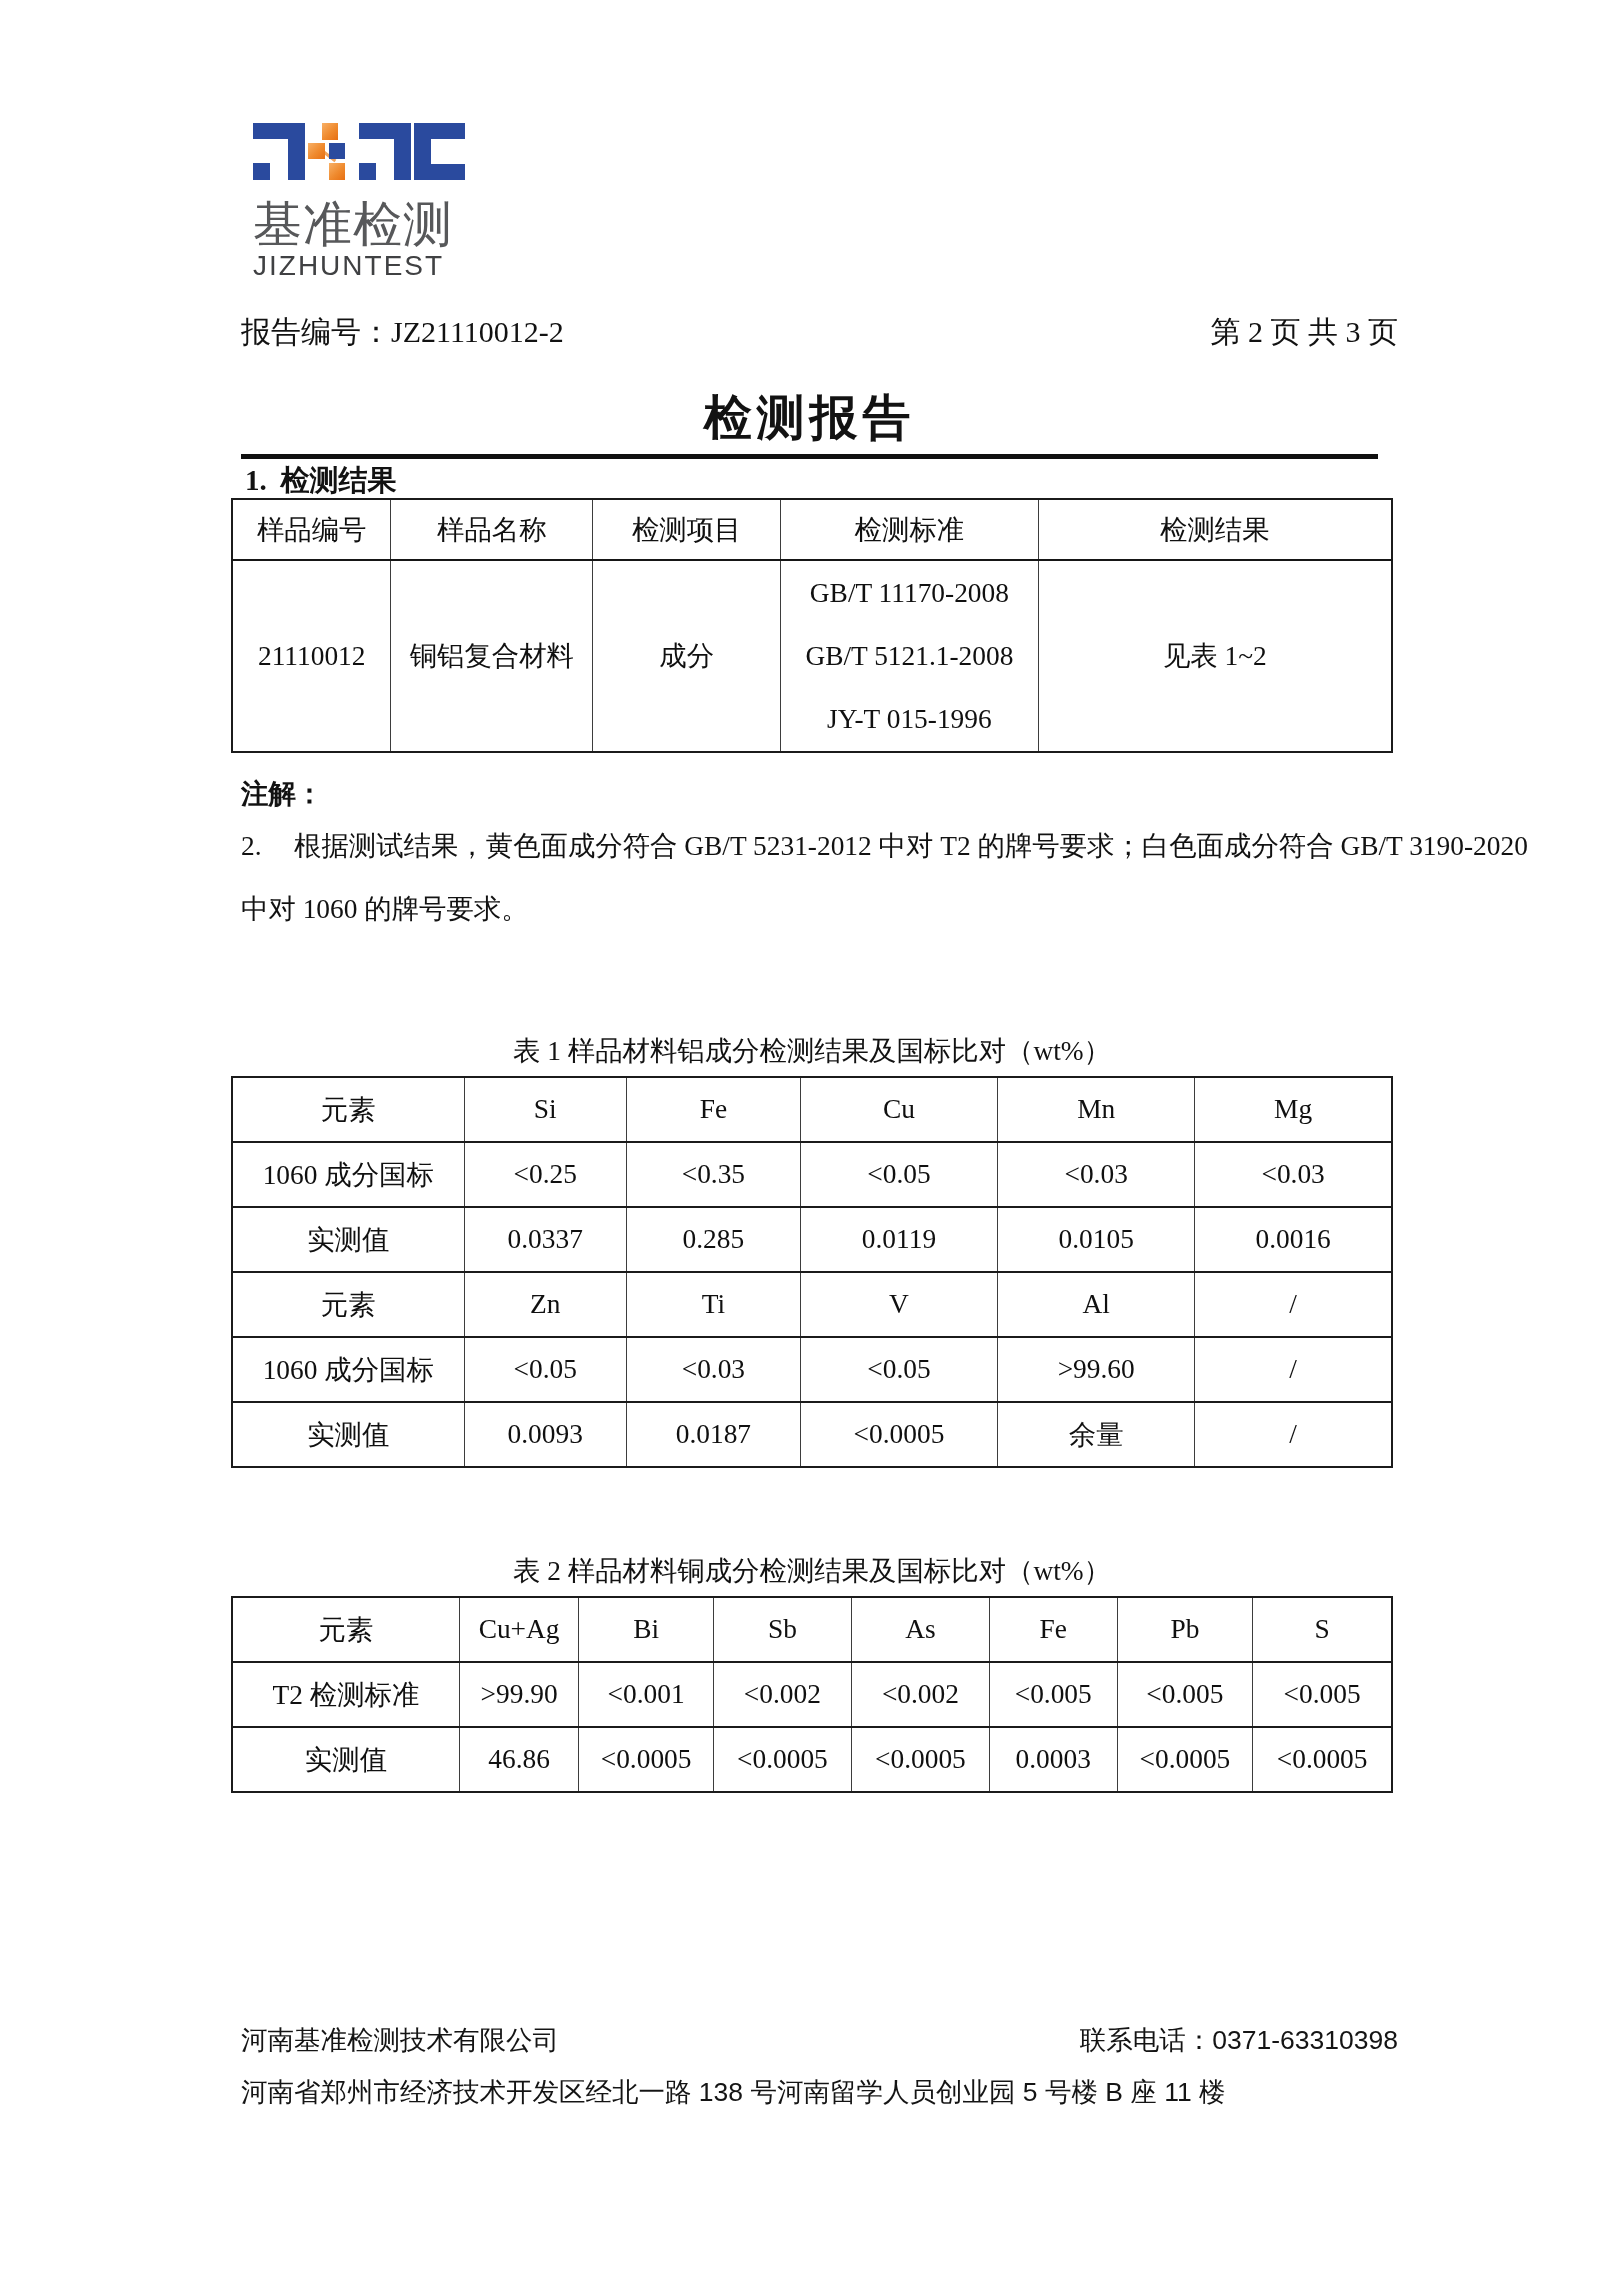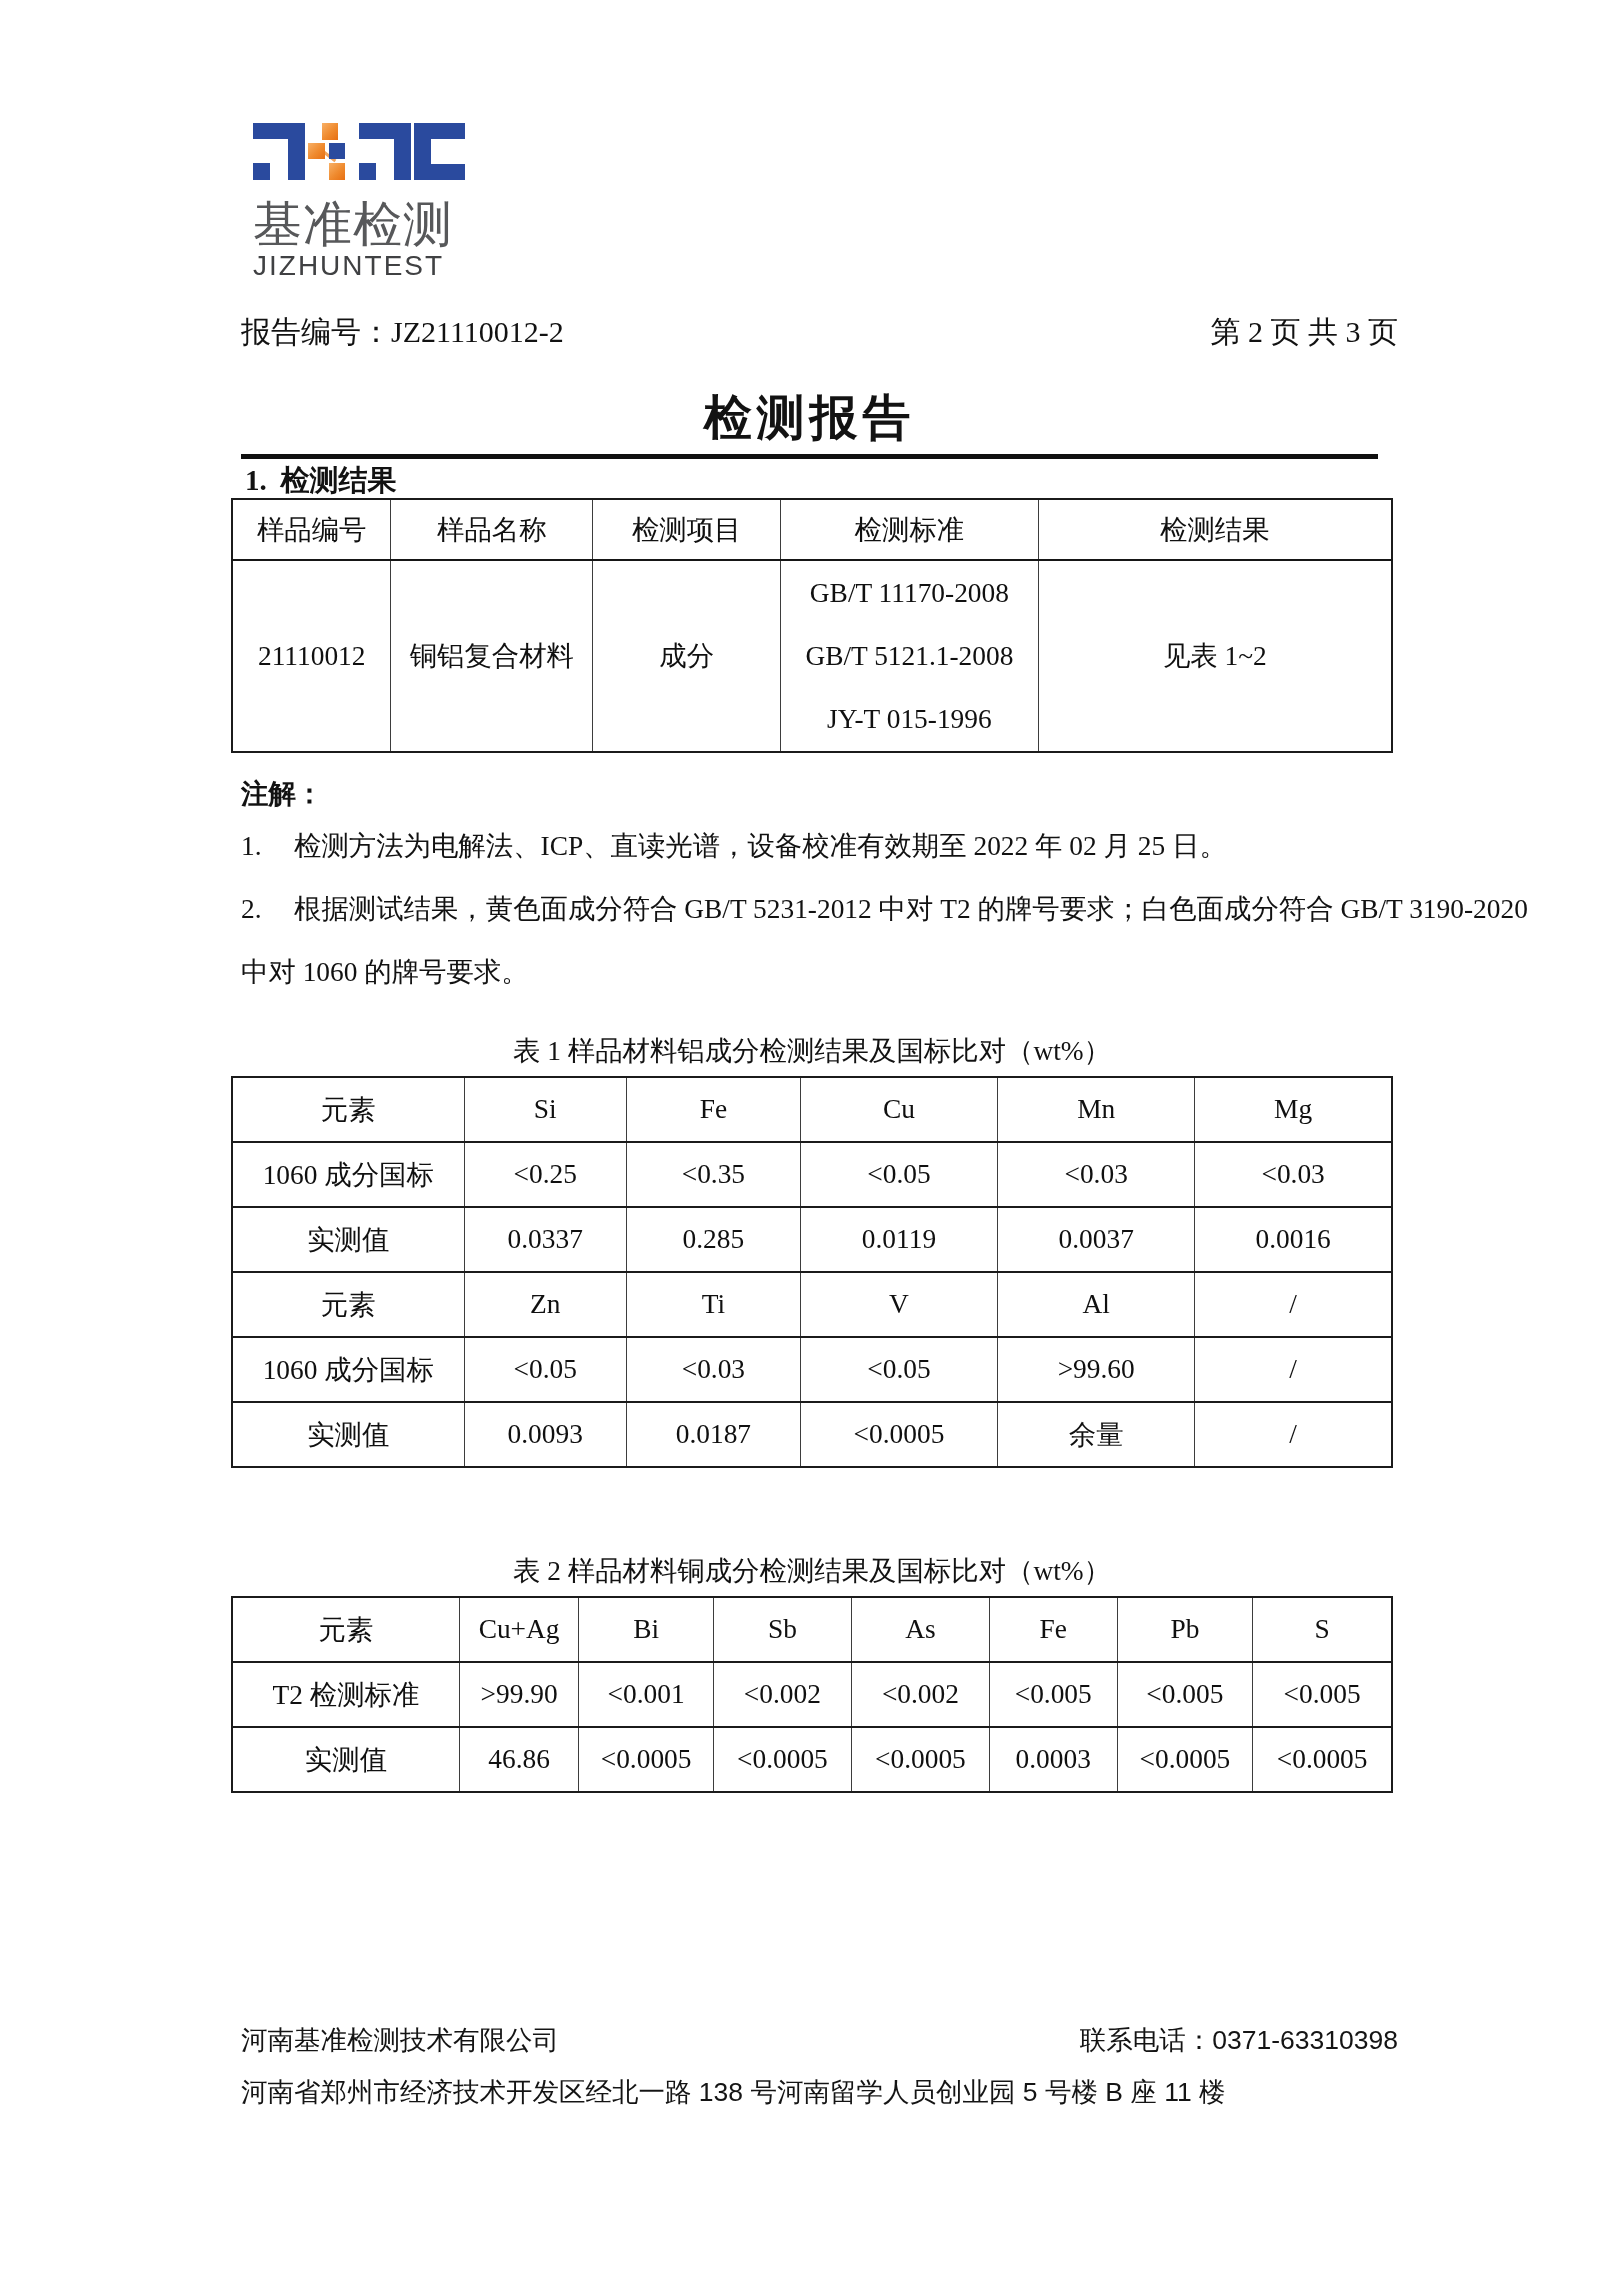--- a/index.html
+++ b/index.html
@@ -178,23 +178,20 @@
             <div>JY-T 015-1996</div>
           </td>
           <td>见表 1~2</td>
         </tr>
       </tbody>
   </table>
 
   <div class="notes">
     <div class="notes-label">注解：</div>
     <div class="note-line">
-      <span class="note-num">1.</span><span>检测方法为电解法、ICP、直读光谱，设备校准有效期至 2022 年 02 月 25 日。</span>
-    </div>
-    <div class="note-line">
       <span class="note-num">2.</span><span>根据测试结果，黄色面成分符合 GB/T 5231-2012 中对 T2 的牌号要求；白色面成分符合 GB/T 3190-2020</span>
     </div>
     <div class="note-line">中对 1060 的牌号要求。</div>
   </div>
 
   <div class="tbl-caption" id="caption1">表 1  样品材料铝成分检测结果及国标比对（wt%）</div>
   <table class="tbl" id="table1">
     <colgroup>
       <col style="width:20%">
         <col style="width:14%">
@@ -218,21 +215,21 @@
           <td>&lt;0.35</td>
           <td>&lt;0.05</td>
           <td>&lt;0.03</td>
           <td>&lt;0.03</td>
         </tr>
         <tr>
           <td>实测值</td>
           <td>0.0337</td>
           <td>0.285</td>
           <td>0.0119</td>
-          <td>0.0037</td>
+          <td>0.0105</td>
           <td>0.0016</td>
         </tr>
         <tr>
           <td>元素</td>
           <td>Zn</td>
           <td>Ti</td>
           <td>V</td>
           <td>Al</td>
           <td>/</td>
         </tr>

